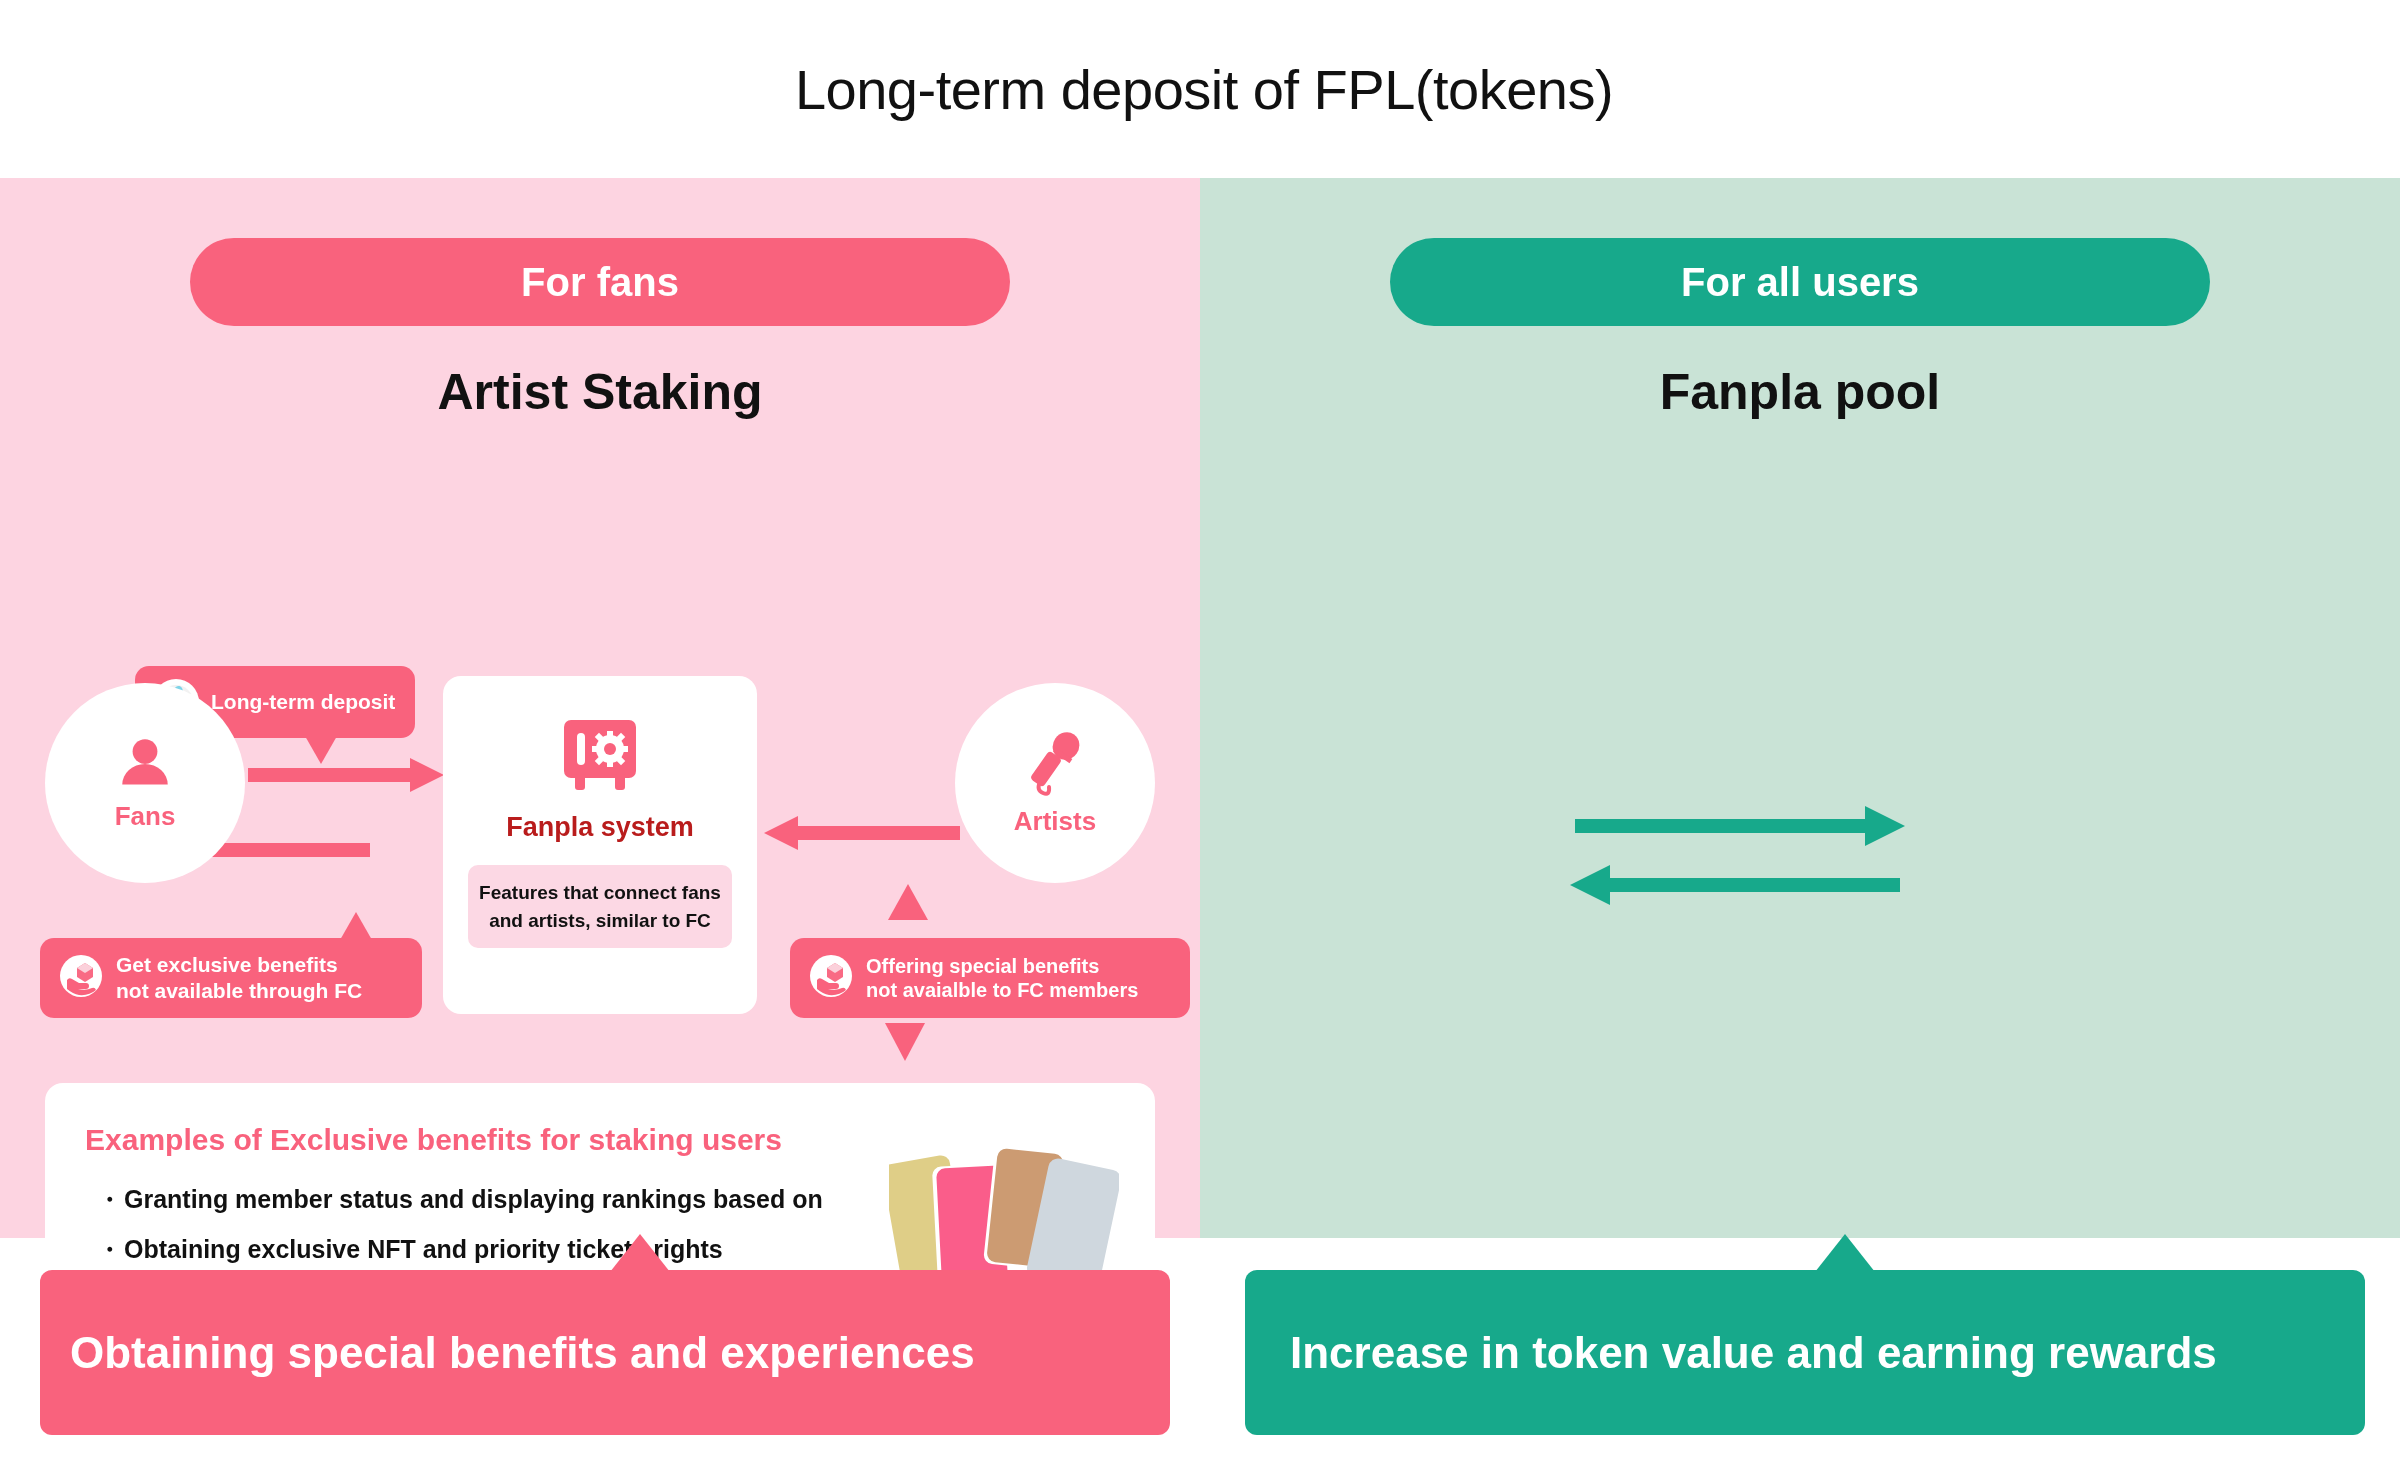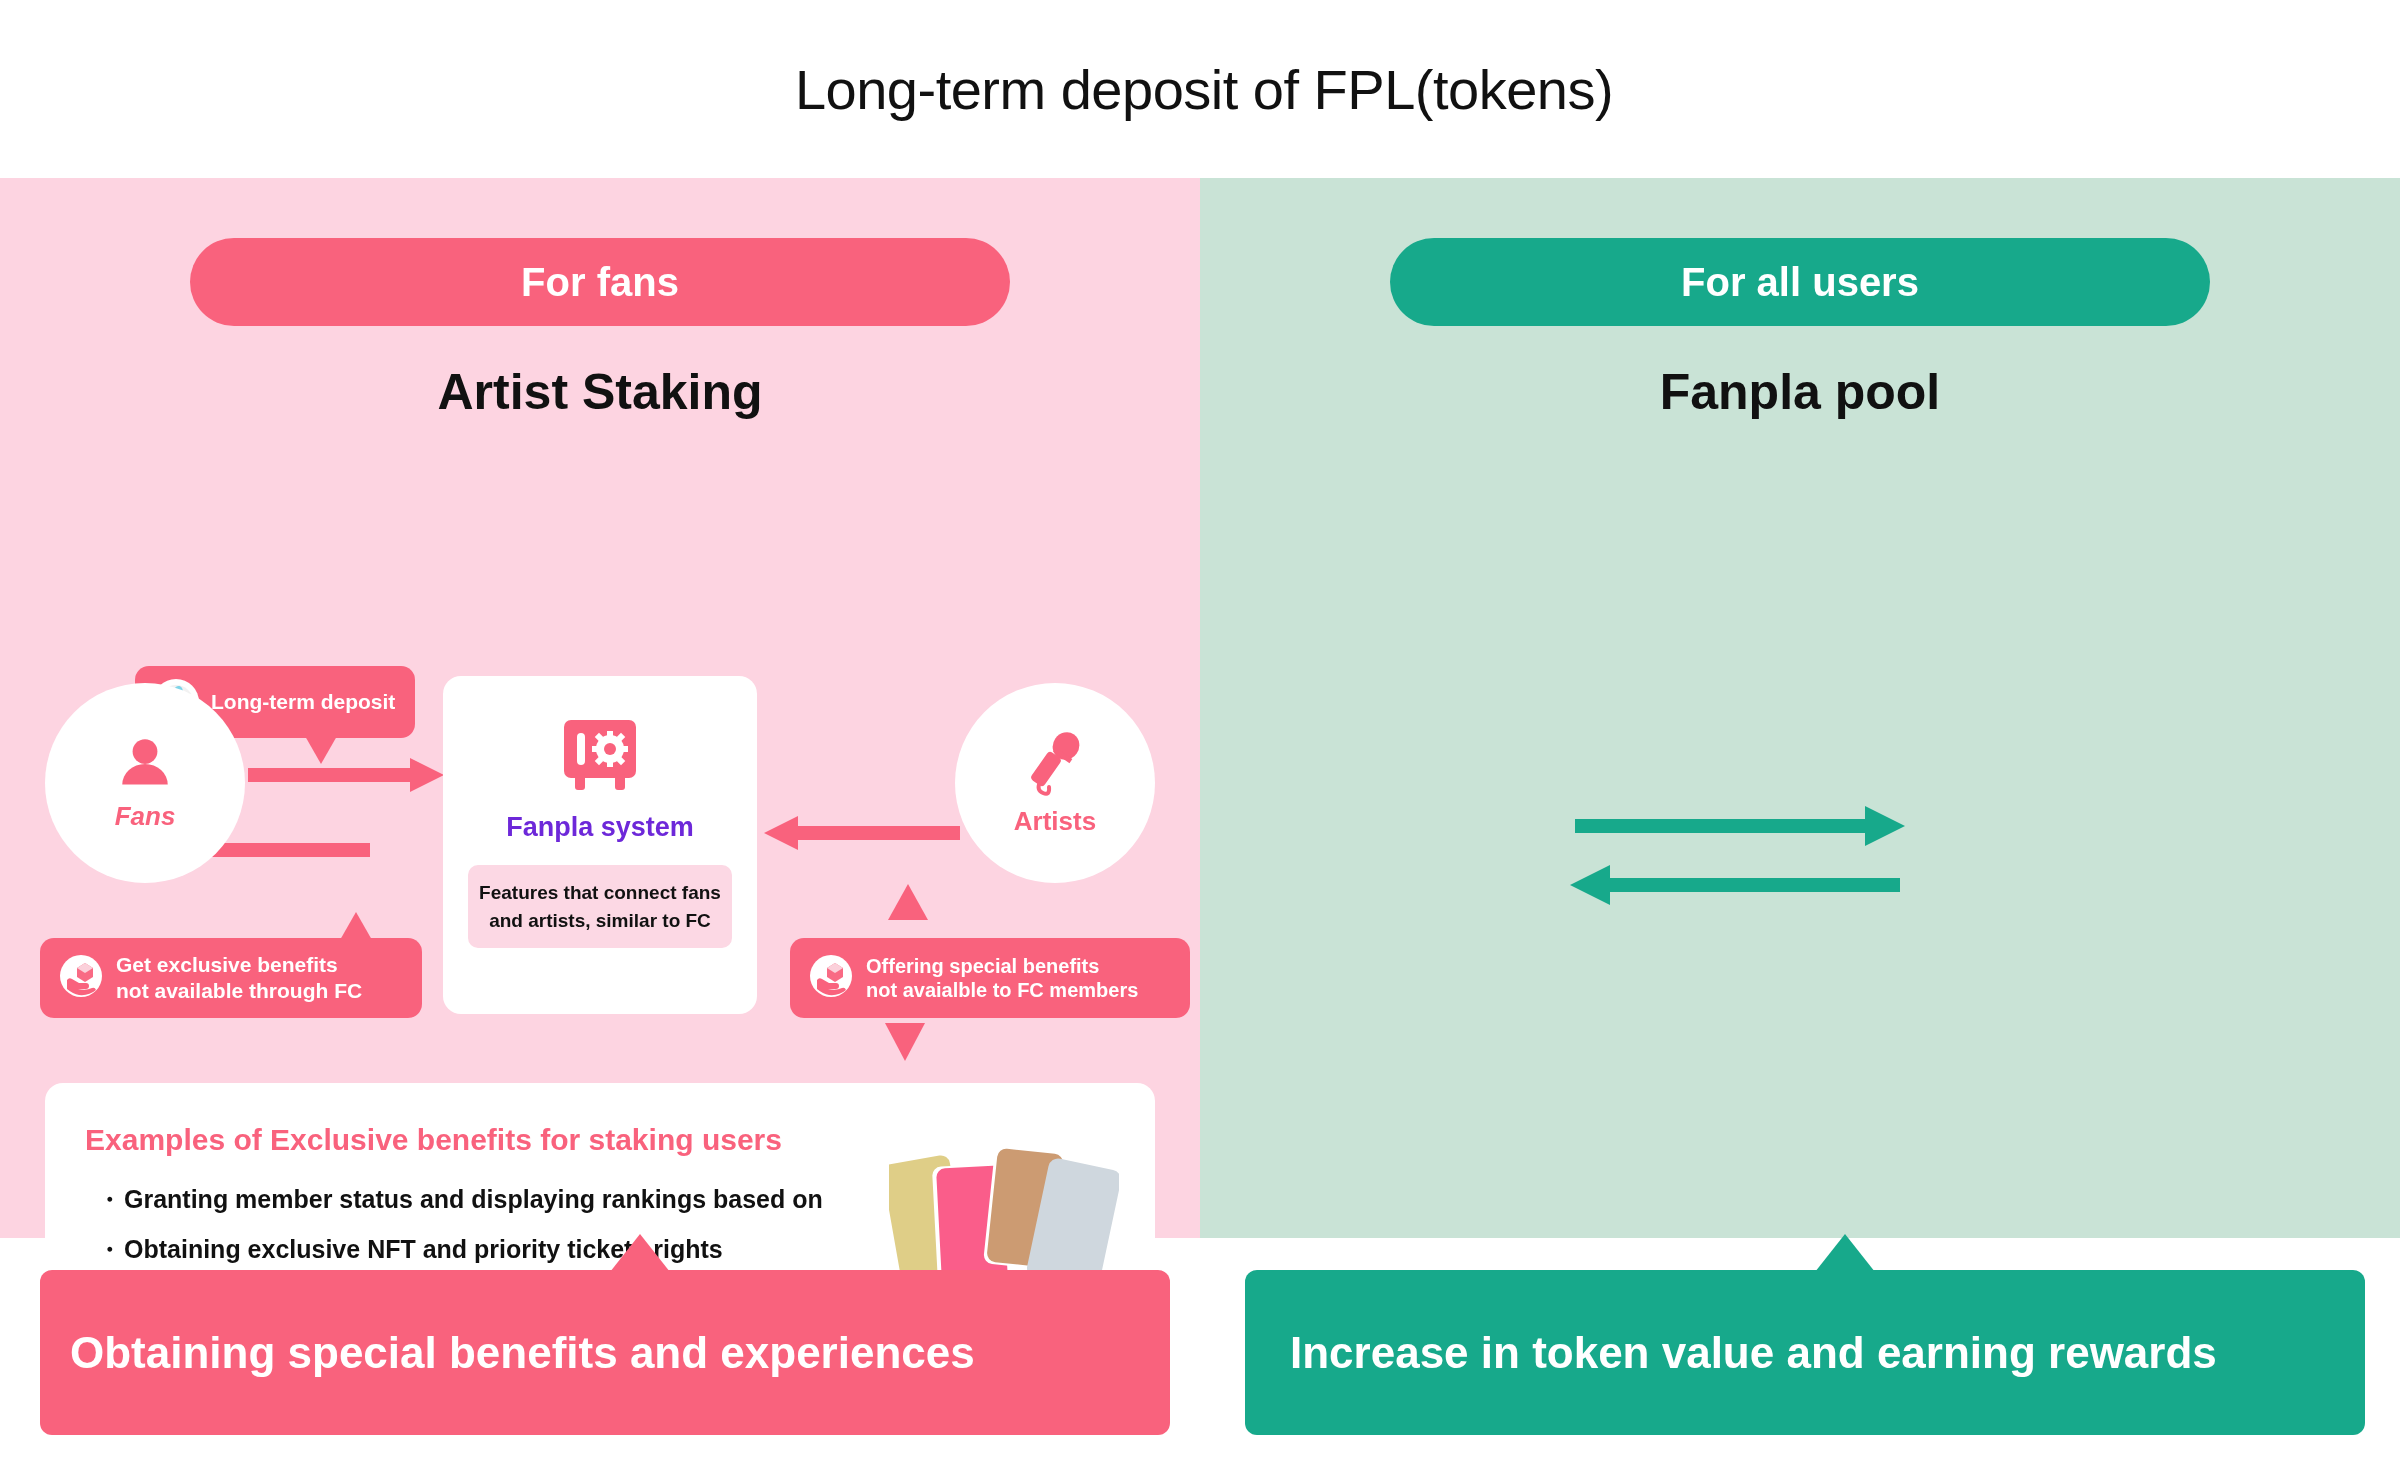--- a/index.html
+++ b/index.html
@@ -49,21 +49,21 @@
   
   .circle-node {
     position: absolute;
     width: 200px; height: 200px; border-radius: 50%;
     background: #ffffff;
     display: flex; flex-direction: column; align-items: center; justify-content: center;
   }
   #circle-fans { left: 45px; top: 505px; }
   #circle-artists { left: 955px; top: 505px; }
   .circle-label { font-size: 26px; font-weight: bold; margin-top: 4px; }
-  #circle-fans .circle-label { color: #F9627D; font-style: italic; }
+  #circle-fans .circle-label { color: #F9627D; }
   #circle-artists .circle-label { color: #F9627D; }
 
   
   .bubble {
     position: absolute;
     border-radius: 14px;
     display: flex; align-items: center;
     color: #ffffff; font-weight: bold;
     padding: 0 18px;
   }
@@ -100,21 +100,21 @@
   #bubble-offering::after { left: 95px; }
 
   
   .card {
     position: absolute; background: #ffffff; border-radius: 18px;
   }
   #card-fanpla-system-left { left: 443px; top: 498px; width: 314px; height: 338px; }
 
   .sys-inner { display: flex; flex-direction: column; align-items: center; padding-top: 42px; height: 100%; }
   .sys-title { font-size: 27px; font-weight: bold; margin-top: 14px; }
-  #card-fanpla-system-left .sys-title { color: #6d28d9; }
+  #card-fanpla-system-left .sys-title { color: #b91c1c; }
   .sys-note {
     margin-top: 22px; border-radius: 10px; text-align: center;
     font-size: 19px; font-weight: bold; color: #111; line-height: 1.45;
     padding: 14px 10px;
   }
   #card-fanpla-system-left .sys-note { background: #FCD8E4; width: 264px; }
 
   
   .info-box {
     position: absolute; background: #ffffff; border-radius: 18px;

